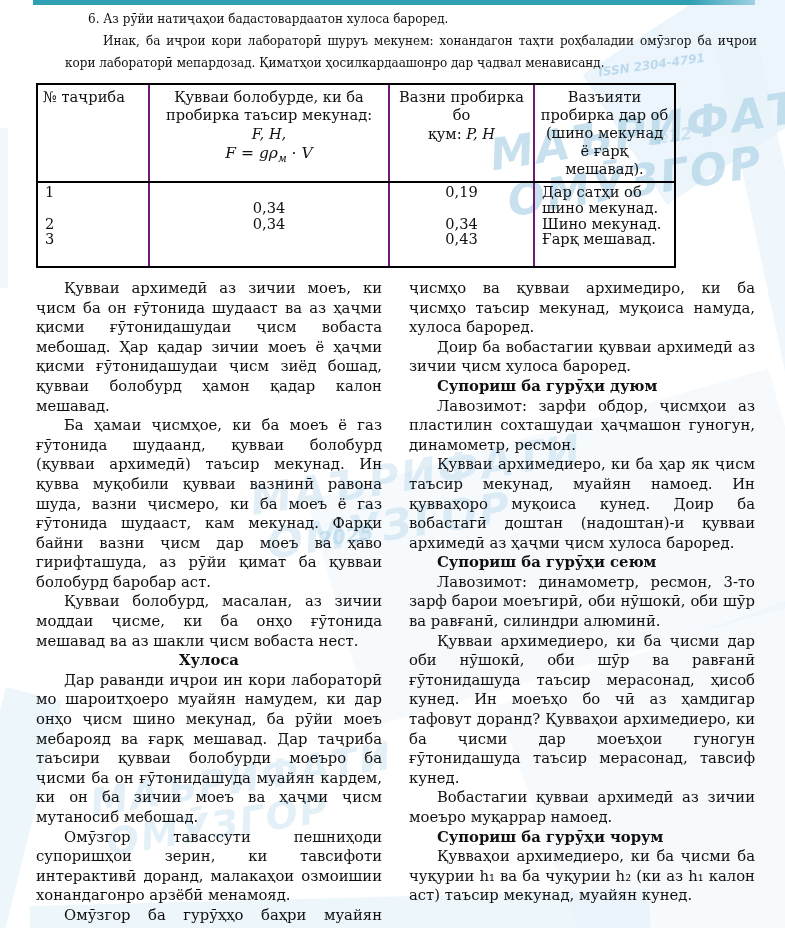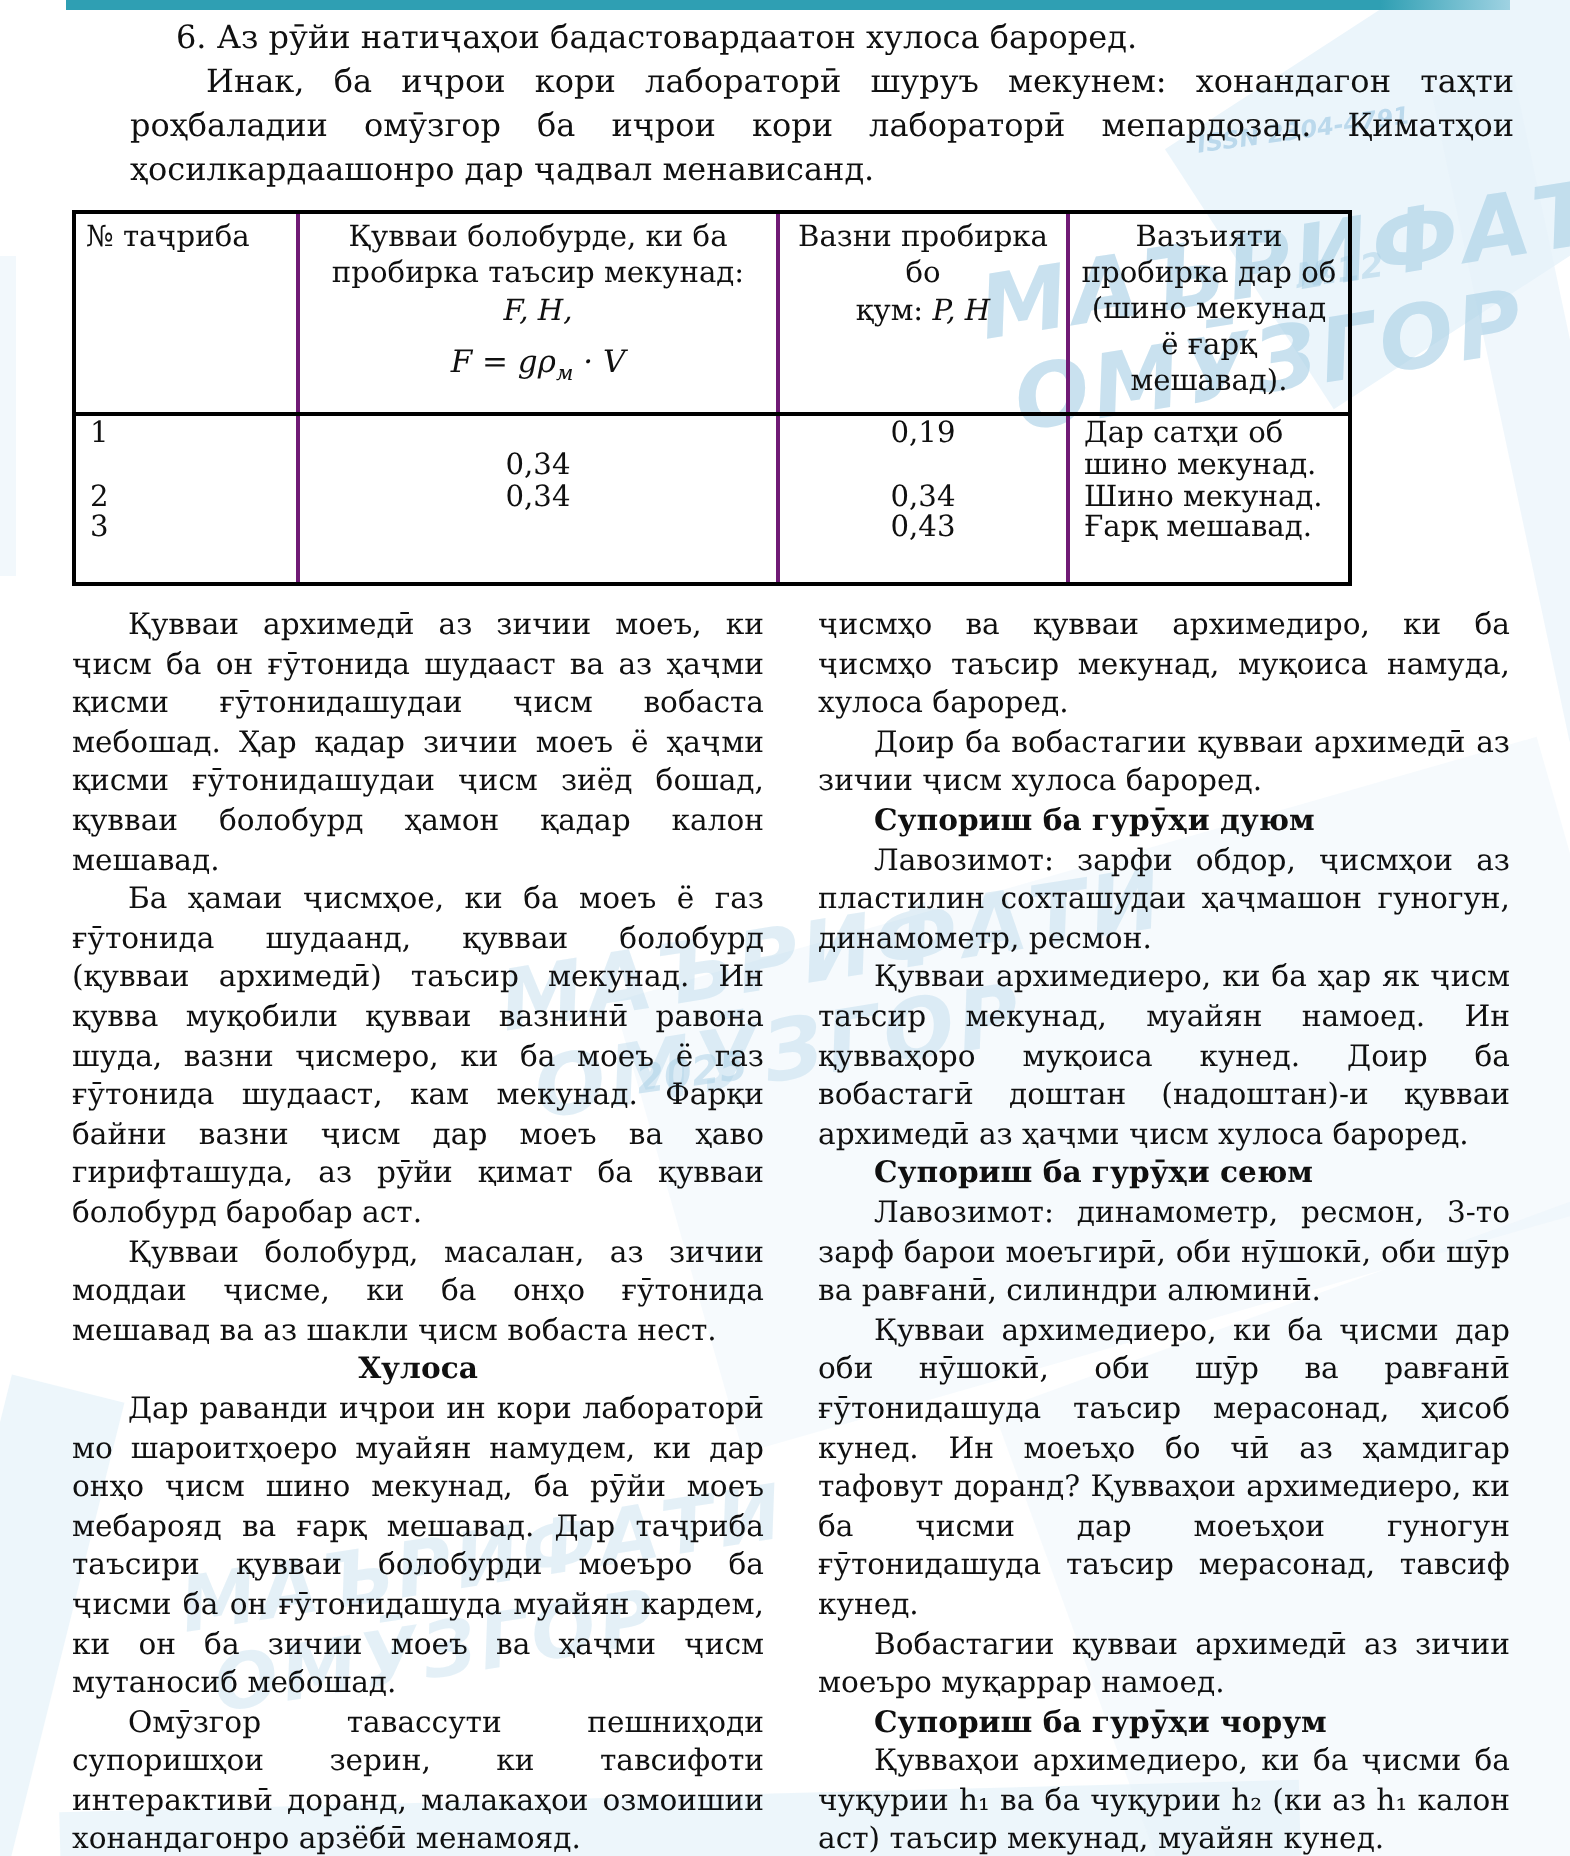--- a/index.html
+++ b/index.html
@@ -29,32 +29,32 @@
   .wm-issn  { left:598px; top:58px;  font-size:12px; transform:rotate(-8deg); color:#b9d8ec; opacity:.95; }
   .wm-year  { left:318px; top:524px; font-size:20px; transform:rotate(-8deg); opacity:.5; }
   .wm-issue { left:648px; top:126px; font-size:17px; transform:rotate(-8deg); opacity:.5; }
   
   .top-bar {
     position:absolute; top:0; left:33px; width:722px; height:5px; z-index:2;
     background:linear-gradient(90deg,#2f9fb3 0%,#2f9fb3 91%,#9fd2e2 100%);
   }
   
   .content { position:relative; z-index:1; padding:8px 28px 0 36px; }
-  .intro { margin:0; font-size:16px; line-height:22px; text-align:justify; }
+  .intro { margin:0; font-size:12px; line-height:22px; text-align:justify; }
   .p1 { text-indent:52px; }
   .p2 { text-indent:38px;margin-left:29px; }
   
   .dtable { margin-top:9px; border:2px solid #000; width:640px; font-size:14.6px; background:transparent; box-sizing:border-box; }
   .thead, .tbody { display:grid; grid-template-columns:110px 240px 145px 1fr; }
   .thead { border-bottom:2px solid #000; }
   .th { padding:3px 5px; text-align:center; line-height:18px; min-height:70px; box-sizing:border-box; }
   .th.c1 { text-align:left; }
   .th + .th, .tcol + .tcol { border-left:2px solid #701a75; }
   .frm { line-height:19px; }
-  .frm.tall { line-height:32px; font-size:15.5px; }
+  .frm.tall { line-height:20px; font-size:15.5px; }
   .it { font-style:italic; }
   sub.it { font-size:10.5px; }
   .tbody { min-height:66px; }
   .tcol { padding:1px 0 3px 0; }
   .tl { min-height:15.8px; line-height:15.8px; }
   .tcol.a .tl { text-align:left; padding-left:7px; }
   .tcol.b .tl, .tcol.c .tl { text-align:center; }
   .tcol.d .tl { text-align:left; padding-left:7px; }
   
   .cols { display:flex; gap:27px; margin-top:10px; }

